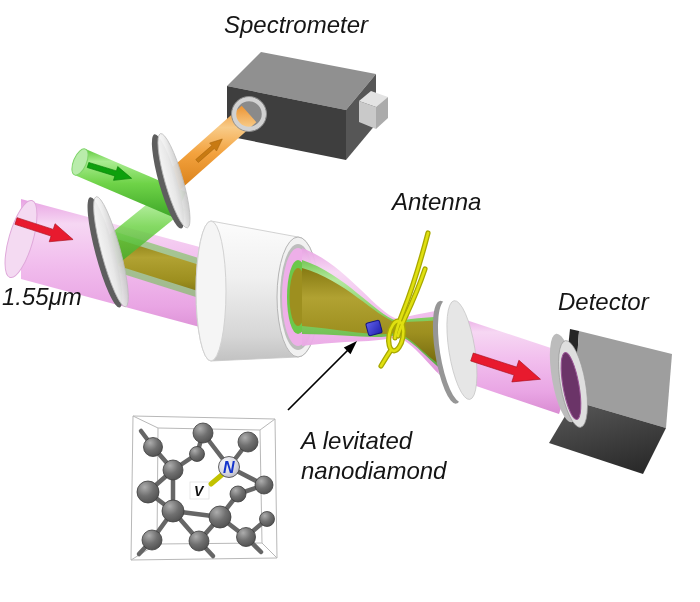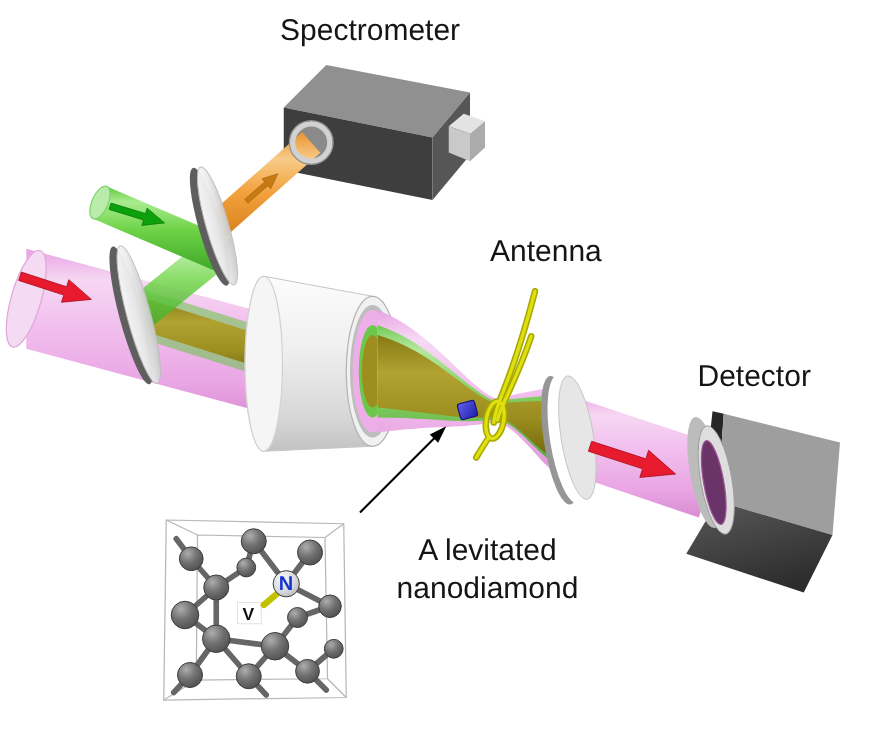--- a/index.html
+++ b/index.html
@@ -1,20 +1,20 @@
 <!DOCTYPE html>
 <html><head>
 <meta charset="utf-8">
 <style>
   html,body{margin:0;padding:0;background:#ffffff;}
   #figure{position:relative;width:700px;height:602px;background:#ffffff;overflow:hidden;
-          font-family:"Liberation Sans",sans-serif;}
+          font-family:"Liberation Sans",sans-serif;font-style:italic;}
   #scene{position:absolute;left:0;top:0;}
   .fig-label{position:absolute;color:#151515;font-size:24px;line-height:1.25;white-space:nowrap;}
-  .fig-label.wrap{white-space:normal;text-align:center;}
+  .fig-label.wrap{white-space:normal;}
   #label-caption{width:178px;}
   #label-nitrogen{font-size:16px;font-weight:bold;color:#1535cc;}
   #label-vacancy{font-size:14px;font-weight:bold;color:#111111;}
 </style>
 </head>
 <body>
 
 <div id="figure">
 <svg id="scene" width="700" height="602" viewBox="0 0 700 602">
   <defs>
@@ -231,18 +231,19 @@
       <circle cx="152" cy="540" r="10" fill="url(#atomG)"></circle>
       <circle cx="199" cy="541" r="10" fill="url(#atomG)"></circle>
       <circle cx="246" cy="537" r="9.5" fill="url(#atomG)"></circle>
       <circle cx="267" cy="519" r="7.5" fill="url(#atomG)"></circle>
       <circle cx="229" cy="467" r="10.5" fill="url(#atomNG)"></circle>
     </g>
   </g>
 </svg>
 
 <div class="fig-label" id="label-spectrometer" style="left:224px;top:10px">Spectrometer</div>
+<div class="fig-label" id="label-ir" style="left:2px;top:282px">1.55μm</div>
 <div class="fig-label" id="label-antenna" style="left:392px;top:187px">Antenna</div>
 <div class="fig-label" id="label-detector" style="left:558px;top:287px">Detector</div>
 <div class="fig-label wrap" id="label-caption" style="left:301px;top:426px">A levitated nanodiamond</div>
 <div class="fig-label" id="label-nitrogen" style="left:223px;top:458px">N</div>
 <div class="fig-label" id="label-vacancy" style="left:194px;top:483px">V</div>
 </div>
 
 </body></html>

